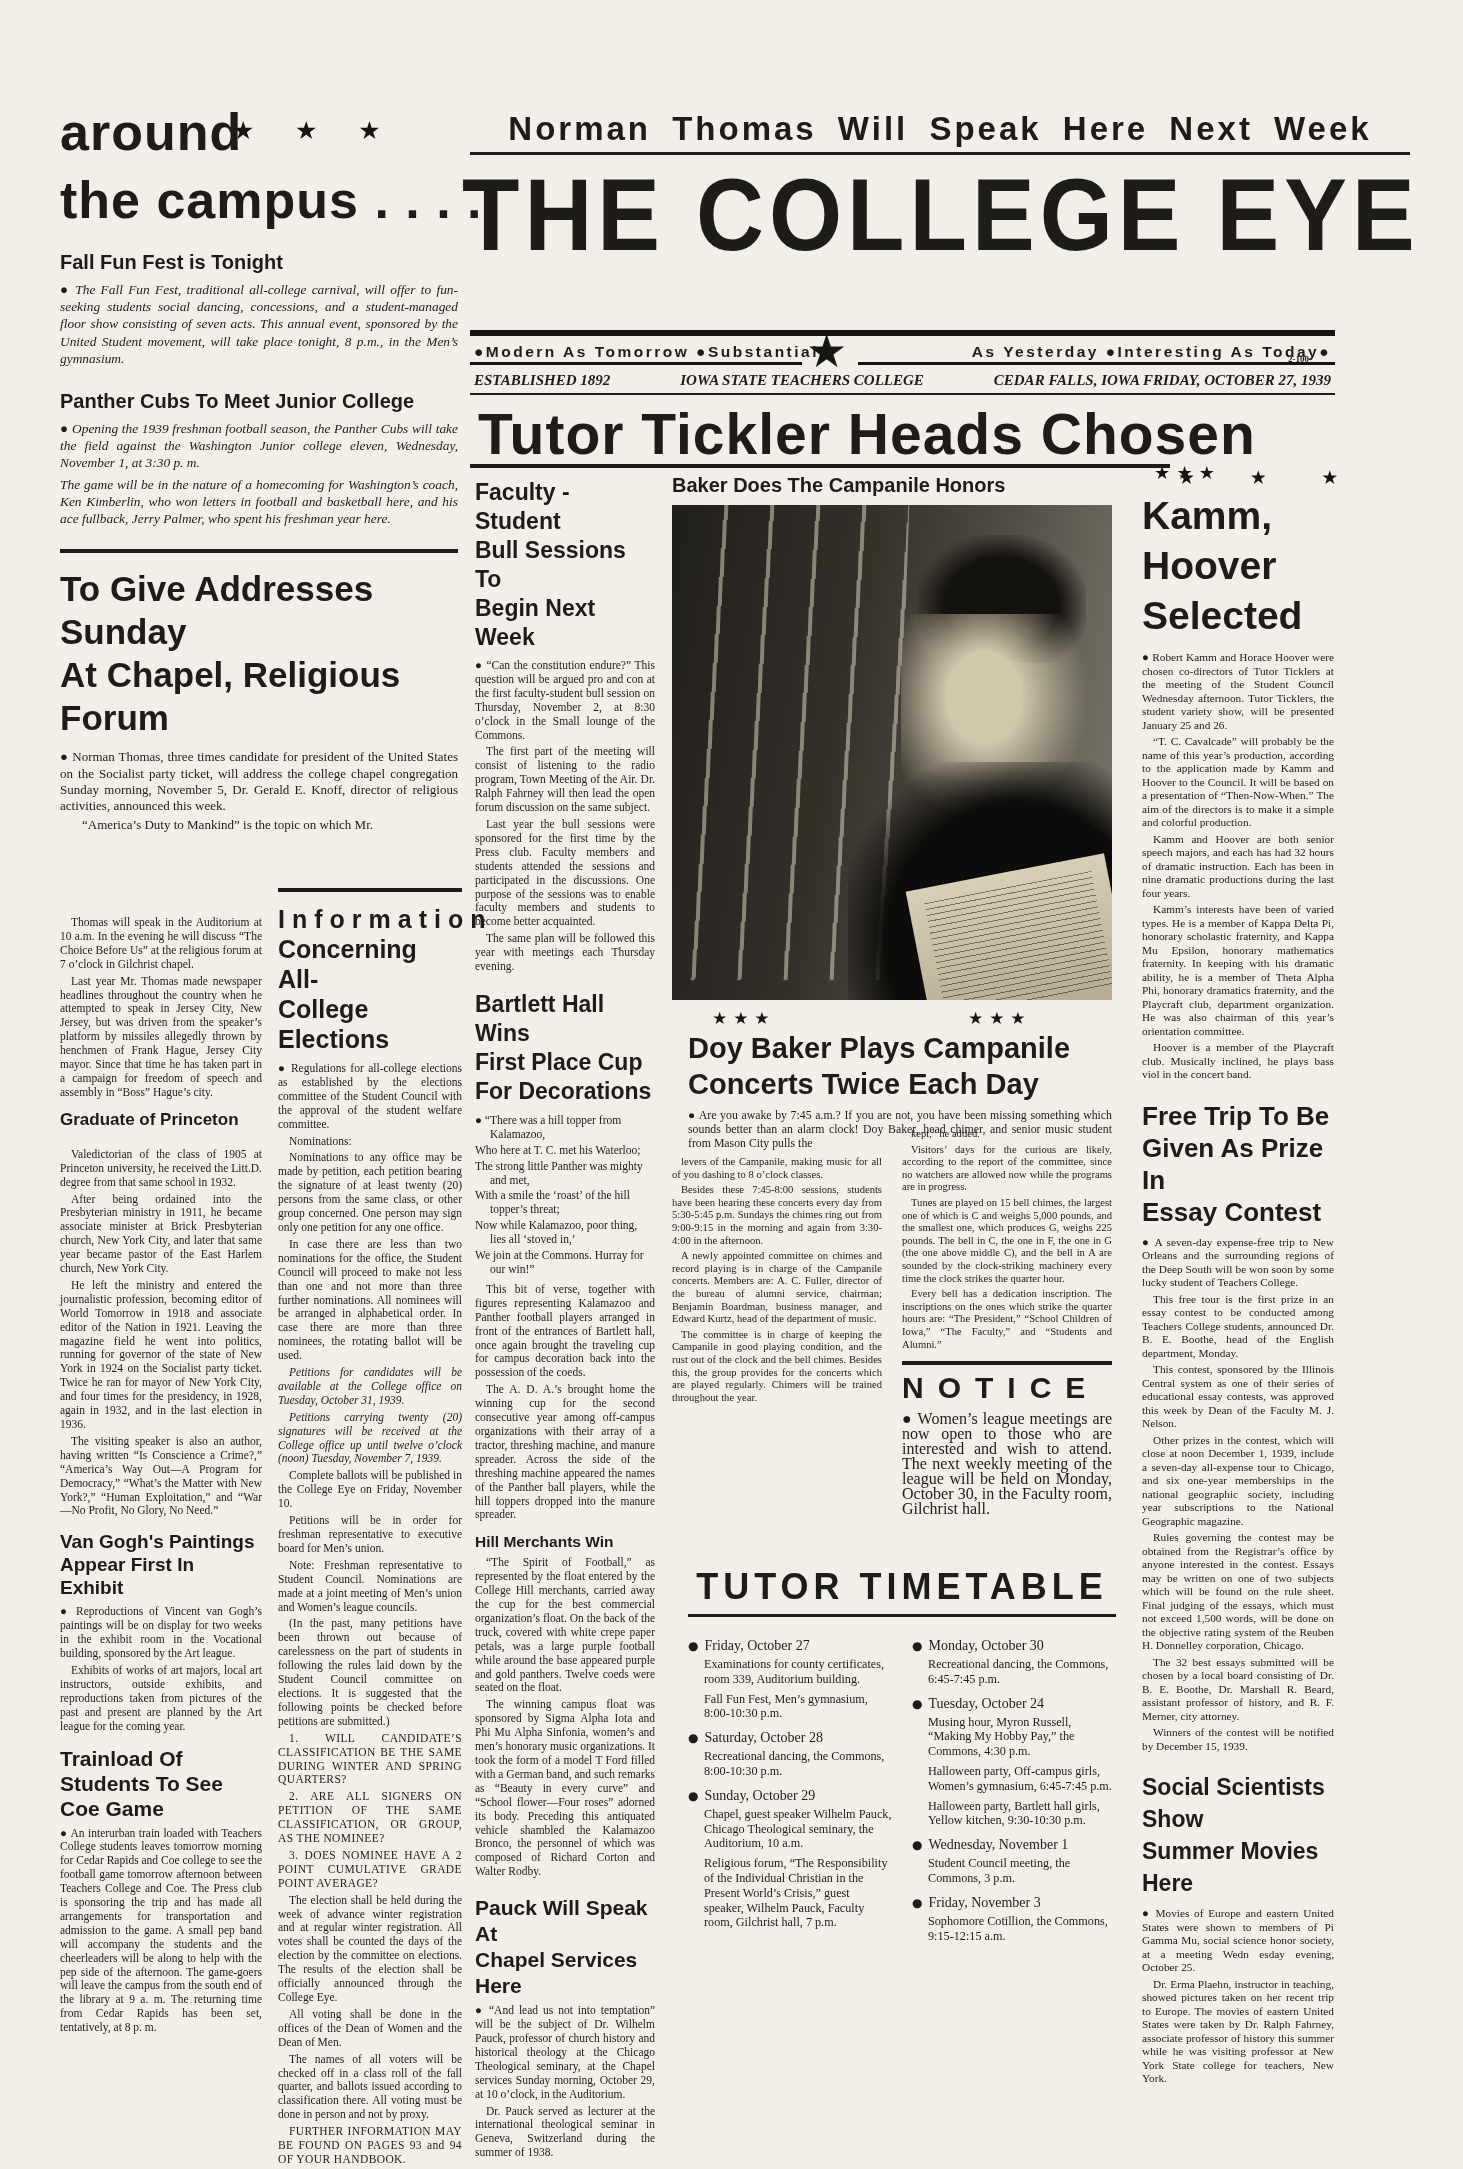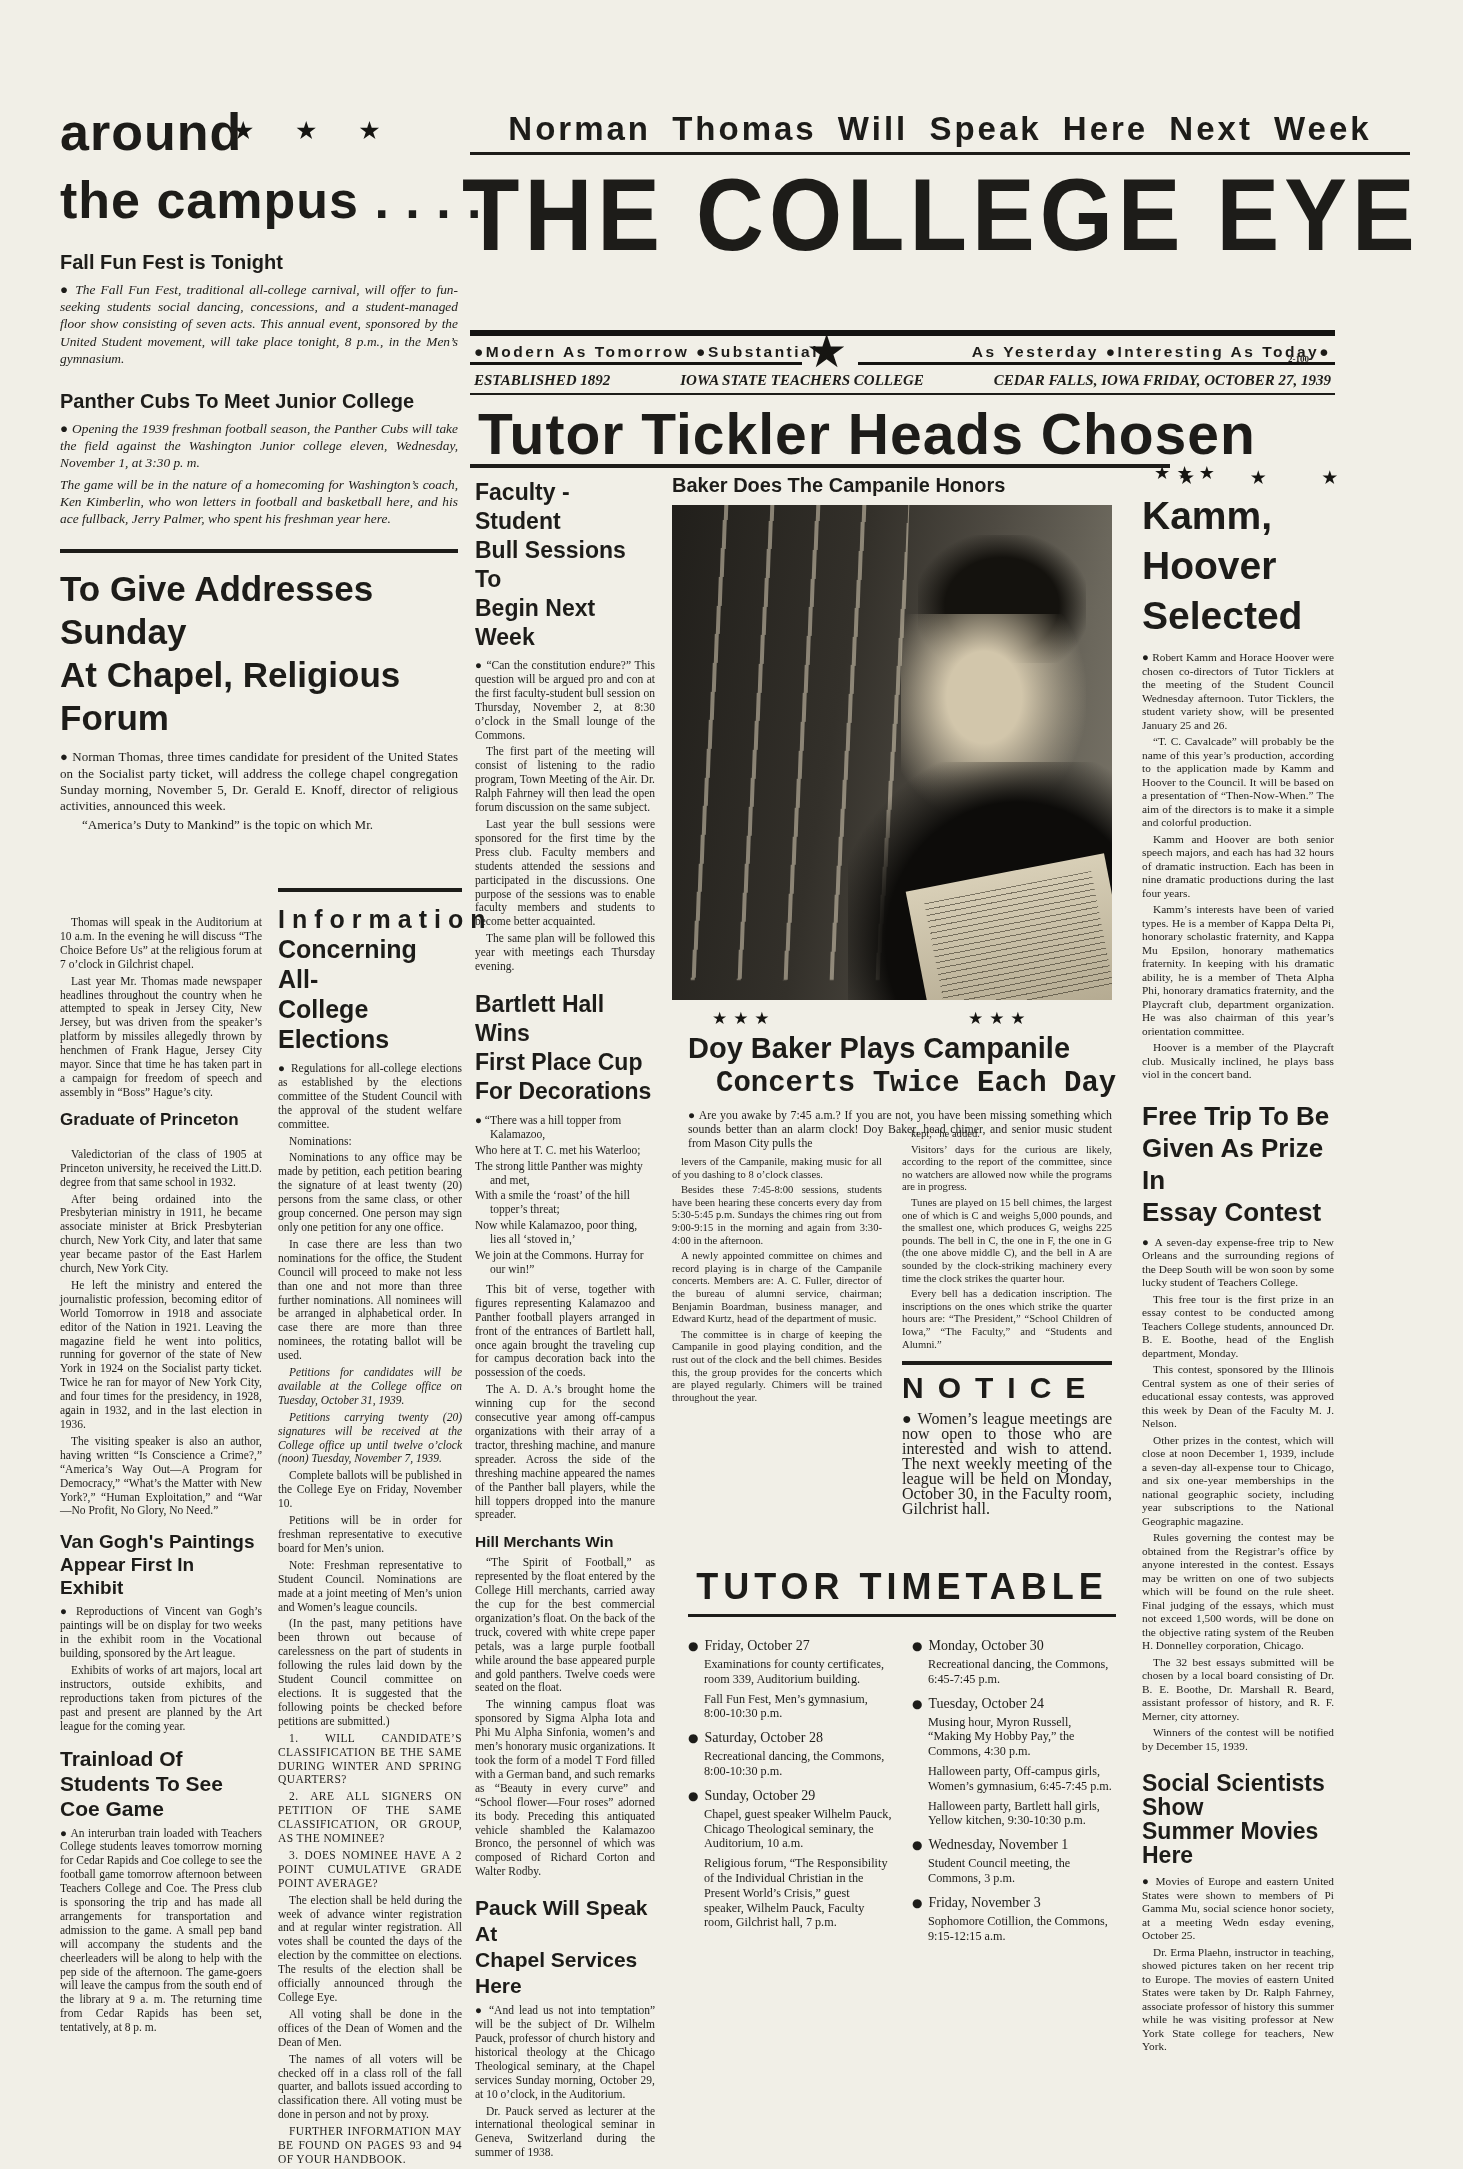--- a/index.html
+++ b/index.html
@@ -74,21 +74,21 @@
   .tt-title{font-size:36px;letter-spacing:5px;text-align:center;margin:0;white-space:nowrap;}
   .tt-cols{display:flex;gap:20px;margin-top:12px;}
   .tt-col{flex:1;}
   .tt-day{font-weight:normal;font-size:14px;margin:9px 0 3px;}
   .tt-day .bullet{font-family:"DejaVu Sans",sans-serif;font-size:12px;margin-right:6px;}
   .tt-event{font-size:12.2px;line-height:14.8px;margin:0 0 5px;padding-left:16px;text-align:left;}
   
   .rcol .para{font-size:11.3px;line-height:13.5px;}
   .kamm-head{font-size:39px;line-height:50px;margin:0;}
   .r-head{font-size:26px;line-height:32px;margin:18px 0 8px;}
-  .r-head2{font-size:23px;line-height:24px;margin:18px 0 8px;}
+  .r-head2{font-size:23px;line-height:32px;margin:18px 0 8px;}
   h1,h2,h3{font-weight:bold;}
 </style>
 </head>
 <body>
 
 <div class="page">
 
   <div class="abs stars" style="left:232px;top:116px;font-size:25px;letter-spacing:16px;">★ ★ ★</div>
   <h1 class="abs ac-title sans" style="left:60px;top:106px;">around</h1>
   <h1 class="abs ac-title sans" style="left:60px;top:174px;">the campus . . . .</h1>
@@ -237,21 +237,21 @@
     <div class="ph-levers"></div>
     <div class="ph-hair"></div>
     <div class="ph-face"></div>
     <div class="ph-suit"></div>
     <div class="ph-sheet"></div>
   </div>
 
   <div class="abs stars" style="left:712px;top:1008px;font-size:17px;">★   ★   ★</div>
   <div class="abs stars" style="left:968px;top:1008px;font-size:17px;">★   ★   ★</div>
   <h2 class="abs doy-head sans" style="left:688px;top:1030px;">Doy Baker Plays Campanile</h2>
-  <h2 class="abs doy-head sans" style="left:716px;top:1066px;font-family:Liberation Mono, monospace;">Concerts Twice Each Day</h2>
+  <h2 class="abs doy-head sans" style="left:688px;top:1066px;">Concerts Twice Each Day</h2>
   <p class="abs doy-lead" style="left:688px;top:1108px;width:424px;">● Are you awake by 7:45 a.m.? If you are not, you have been missing something which sounds better than an alarm clock! Doy Baker, head chimer, and senior music student from Mason City pulls the</p>
 
   <div class="abs small" style="left:672px;top:1156px;width:210px;">
     <div>
         <p class="para">levers of the Campanile, making music for all of you dashing to 8 o’clock classes.</p>
         <p class="para">Besides these 7:45-8:00 sessions, students have been hearing these concerts every day from 5:30-5:45 p.m. Sundays the chimes ring out from 9:00-9:15 in the morning and again from 3:30-4:00 in the afternoon.</p>
         <p class="para">A newly appointed committee on chimes and record playing is in charge of the Campanile concerts. Members are: A. C. Fuller, director of the bureau of alumni service, chairman; Benjamin Boardman, business manager, and Edward Kurtz, head of the department of music.</p>
         <p class="para">The committee is in charge of keeping the Campanile in good playing condition, and the rust out of the clock and the bell chimes. Besides this, the group provides for the concerts which are played regularly. Chimers will be trained throughout the year.</p>
       </div>
   </div>

